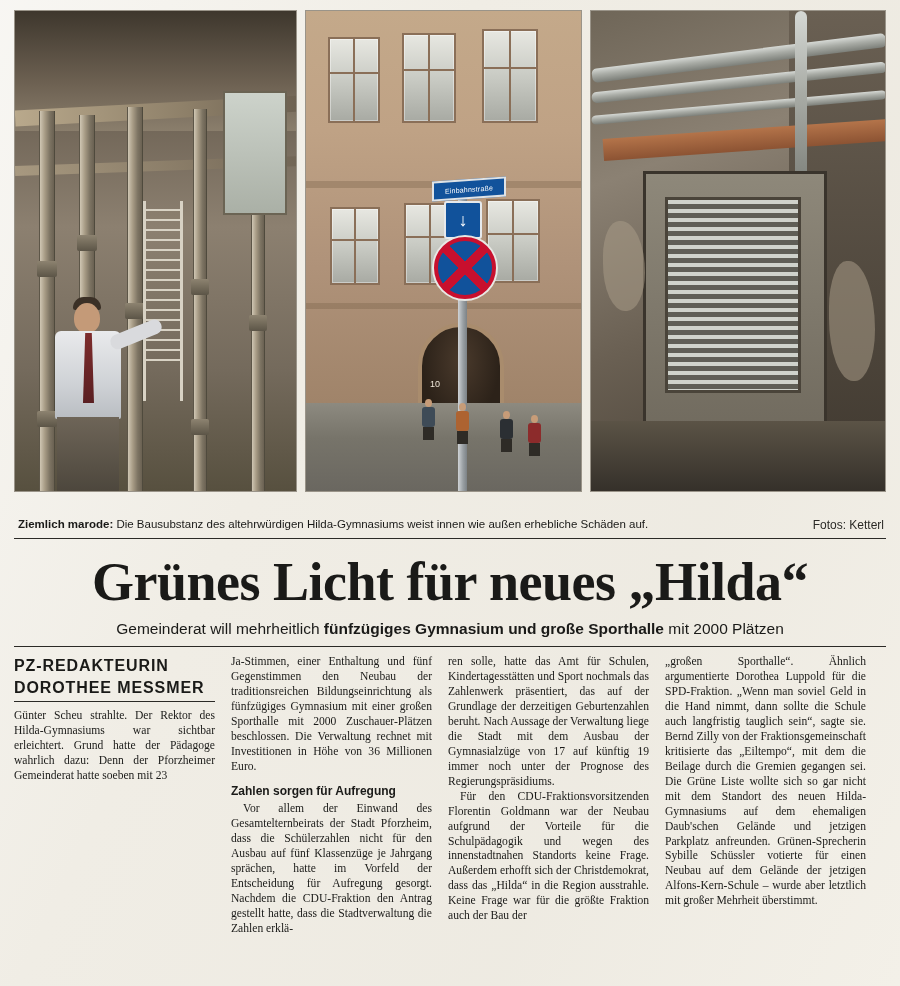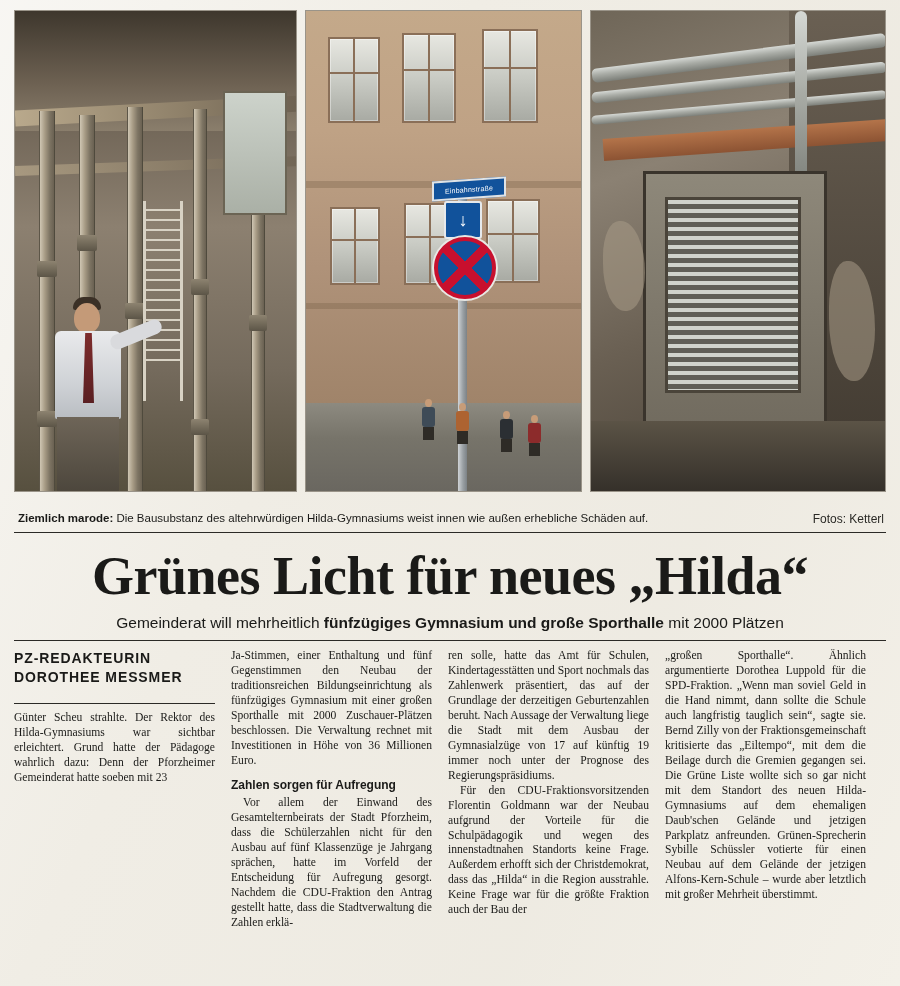--- a/index.html
+++ b/index.html
@@ -241,21 +241,21 @@
     background: #a89a86;
     opacity: .55;
     border-radius: 40% 60% 45% 55%;
   }
 
   
   .caption-row {
     display: flex;
     align-items: flex-end;
     justify-content: space-between;
-    padding: 20px 2px 6px 4px;
+    padding: 26px 2px 6px 4px;
     border-bottom: 1px solid #2b2a26;
   }
   .caption-text {
     font-family: "Liberation Sans", sans-serif;
     font-size: 11.5px;
     line-height: 1.2;
   }
   .caption-text b { font-weight: bold; }
   .caption-credit {
     font-family: "Liberation Sans", sans-serif;
@@ -303,25 +303,25 @@
   .lede {
     font-family: "Liberation Sans", sans-serif;
     font-weight: bold;
     font-size: 12.4px;
     line-height: 1.30;
     text-align: left;
     margin: 0 0 9px 0;
   }
   .byline {
     font-family: "Liberation Sans", sans-serif;
-    font-size: 14px;
+    font-size: 16px;
     font-weight: bold;
     letter-spacing: 0.9px;
     line-height: 1.35;
-    margin-bottom: 16px;
+    margin-bottom: 3px;
   }
   .byline .role { display: block; }
   .col-rule {
     border-top: 1px solid #2b2a26;
     margin: 2px 0 7px 0;
   }
   .sub-head-inline {
     font-family: "Liberation Sans", sans-serif;
     font-weight: bold;
     font-size: 12px;
@@ -397,20 +397,23 @@
       <div class="ph2-band" style="top:292px;height:6px;"></div>
 
       <div class="ph2-win" style="left:22px;top:26px;width:48px;height:82px;"></div>
       <div class="ph2-win" style="left:96px;top:22px;width:50px;height:86px;"></div>
       <div class="ph2-win" style="left:176px;top:18px;width:52px;height:90px;"></div>
 
       <div class="ph2-win" style="left:24px;top:196px;width:46px;height:74px;"></div>
       <div class="ph2-win" style="left:98px;top:192px;width:48px;height:78px;"></div>
       <div class="ph2-win" style="left:180px;top:188px;width:50px;height:80px;"></div>
 
+      <div class="ph2-portal" style="left:112px;top:312px;width:78px;height:96px;">
+        <span class="ph2-portal-num" style="left:8px;top:52px;">10</span>
+      </div>
 
       <div class="ph2-ground"></div>
 
       <div class="ph2-pole" style="left:152px;top:170px;height:312px;"></div>
       <div class="ph2-sign-blue" style="left:126px;top:168px;width:70px;height:16px;">Einbahnstraße</div>
       <div class="ph2-sign-arrow" style="left:138px;top:190px;width:34px;height:34px;">↓</div>
       <div class="ph2-sign-round" style="left:128px;top:226px;width:54px;height:54px;"></div>
 
       <div class="ph2-person" style="left:116px;top:388px;">
         <div class="head"></div>

